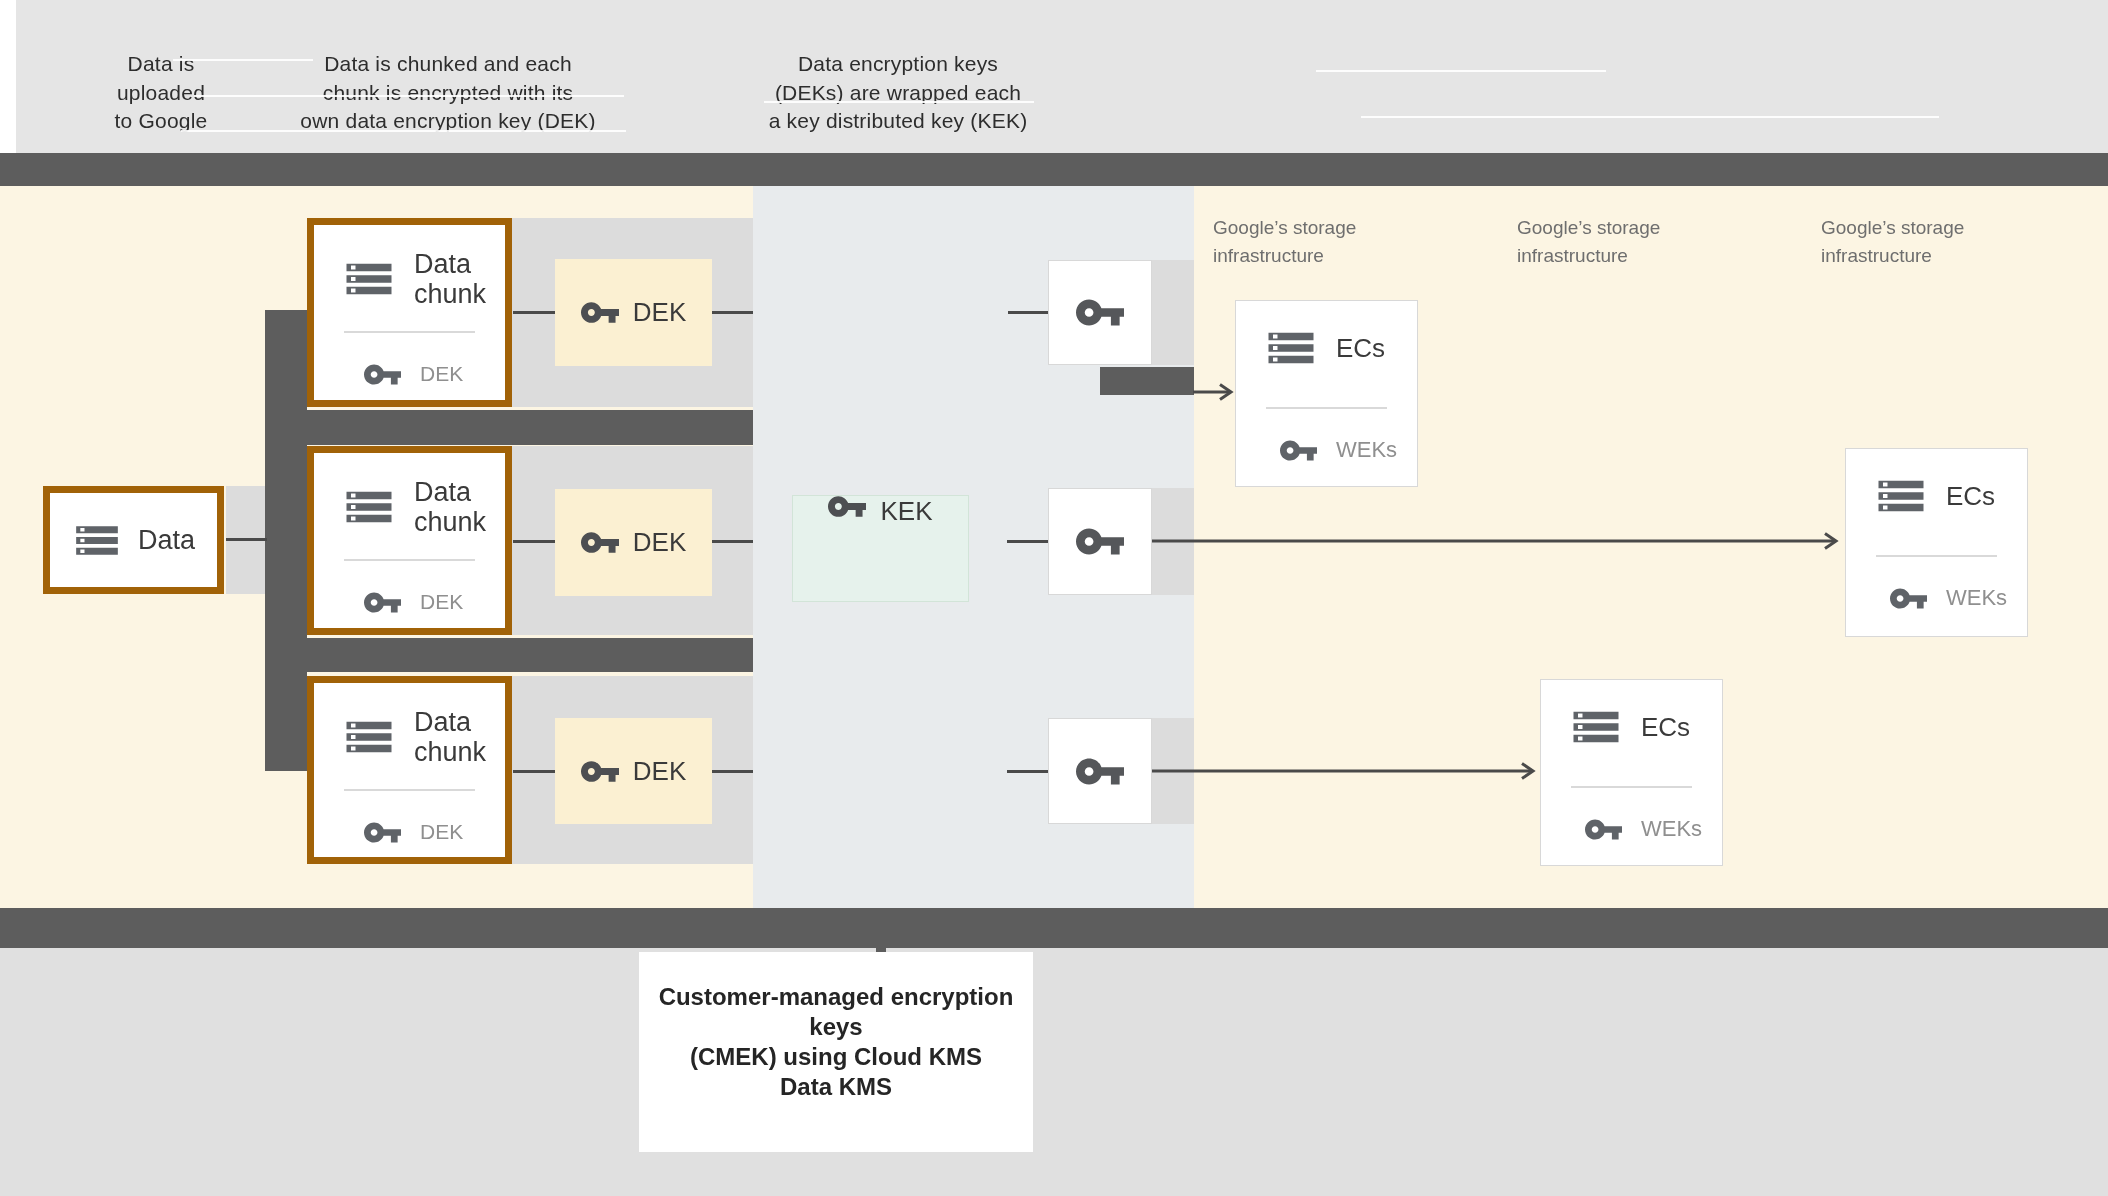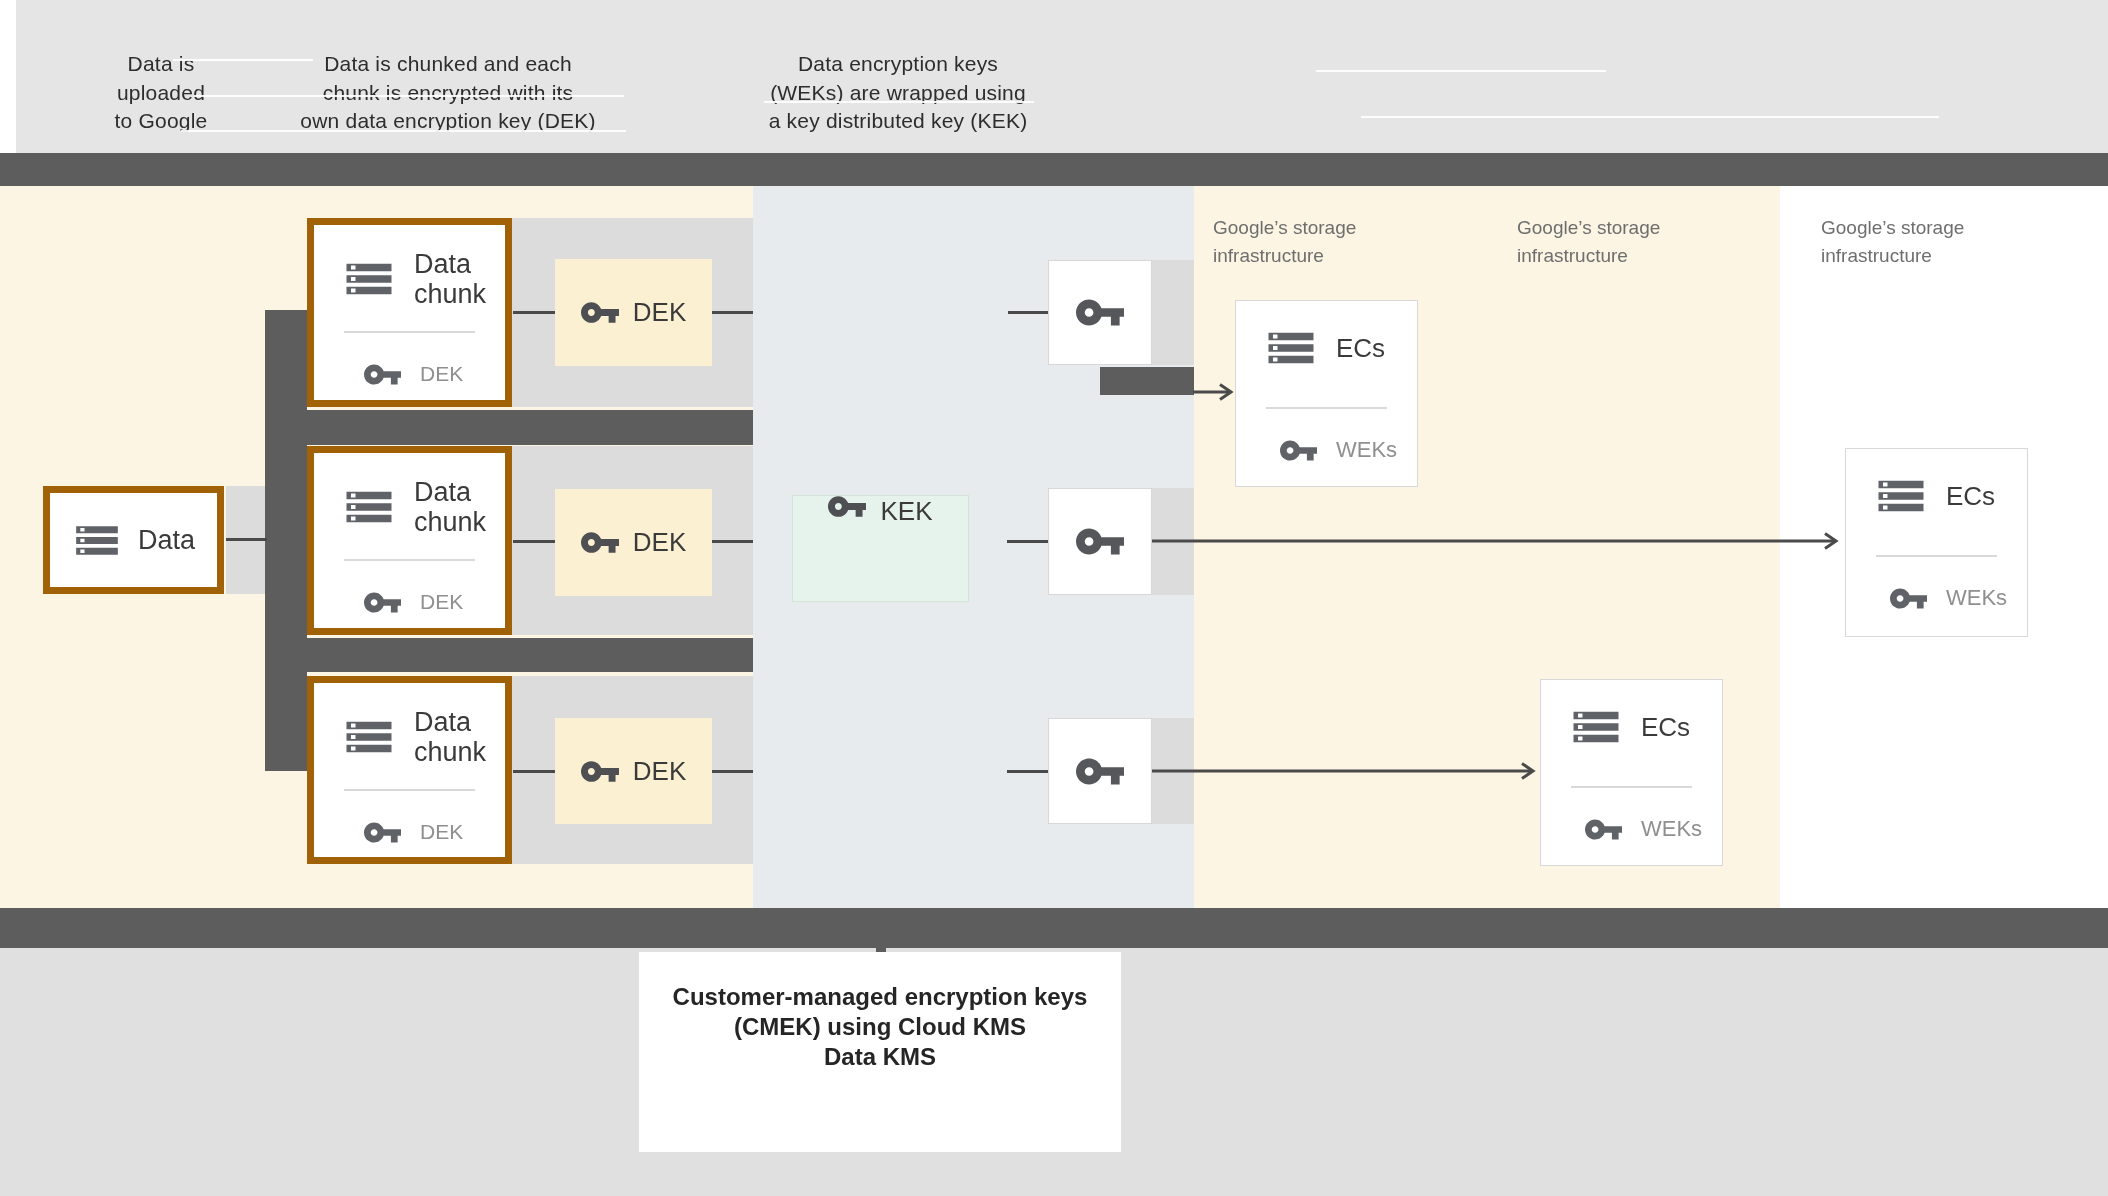--- a/index.html
+++ b/index.html
@@ -9,21 +9,21 @@
 
   
   #header { left:16px; top:0; width:2108px; height:153px; background:#e5e5e5; }
   .hcol { position:absolute; text-align:center; font-size:21px; line-height:28.5px;
           font-weight:500; color:#2d2d2d; letter-spacing:.2px; }
   .peek { position:absolute; height:2px; background:rgba(255,255,255,.9); }
 
   .bar { left:0; width:2108px; background:#5d5d5d; }
 
   
-  #diagram { left:0; top:186px; width:1780px; height:722px; background:#fcf5e3; }
+  #diagram { left:0; top:186px; width:2108px; height:722px; background:#fcf5e3; }
   .zone-blue { left:753px; top:0; width:441px; height:722px; background:#e8ebed; }
   .band { background:#dcdcdc; }
   .dark { background:#5d5d5d; }
   .cline { background:#4a4a4a; height:3px; }
 
   .storage-label { width:230px; font-size:19px; line-height:28px; color:#6e6e6e; }
 
   .wbox { background:#ffffff; border:7px solid #a16207; }
   .obox { background:#ffffff; border:1px solid #d8d8d8; }
   .dek-box { background:#fbf0d2; display:flex; align-items:center; justify-content:center; gap:14px; }
@@ -39,21 +39,21 @@
   .toprow .box-label, .toprow .box-label-sm { line-height:30px; }
   .divider { position:absolute; left:30px; right:30px; top:106px; height:2px; background:#d9d9d9; }
   .keyrow { position:absolute; left:50px; top:131px; display:flex; align-items:center; gap:19px; height:36px; }
 
   .databox { display:flex; align-items:center; justify-content:center; gap:16px; }
 
   svg.icon { display:block; flex:none; }
 
   
   #bottom { left:0; top:948px; width:2108px; height:248px; background:#e0e0e0; }
-  #note-box { left:639px; top:4px; width:482px; height:200px; background:#ffffff;
+  #note-box { left:639px; top:4px; width:394px; height:200px; background:#ffffff;
               text-align:center; padding-top:30px; color:#252525; }
   .note-line { font-size:24px; line-height:30px; }
   .b { font-weight:700; }
 </style>
 </head>
 <body>
 
 <svg width="0" height="0" style="position:absolute">
   <defs>
     <g id="ic-storage">
@@ -73,21 +73,21 @@
       <div>uploaded</div>
       <div>to Google</div>
     </div>
     <div class="hcol" style="left:262px; top:50px; width:340px;">
       <div>Data is chunked and each</div>
       <div>chunk is encrypted with its</div>
       <div>own data encryption key (DEK)</div>
     </div>
     <div class="hcol" style="left:732px; top:50px; width:300px;">
       <div>Data encryption keys</div>
-      <div>(WEKs) are wrapped using</div>
+      <div>(DEKs) are wrapped each</div>
       <div>a key distributed key (KEK)</div>
     </div>
     <div class="peek" style="left:157px; top:59px; width:140px;"></div>
     <div class="peek" style="left:178px; top:95px; width:430px;"></div>
     <div class="peek" style="left:165px; top:130px; width:445px;"></div>
     <div class="peek" style="left:748px; top:101px; width:270px;"></div>
     <div class="peek" style="left:1300px; top:70px; width:290px;"></div>
     <div class="peek" style="left:1345px; top:116px; width:578px;"></div>
   </div>
 

